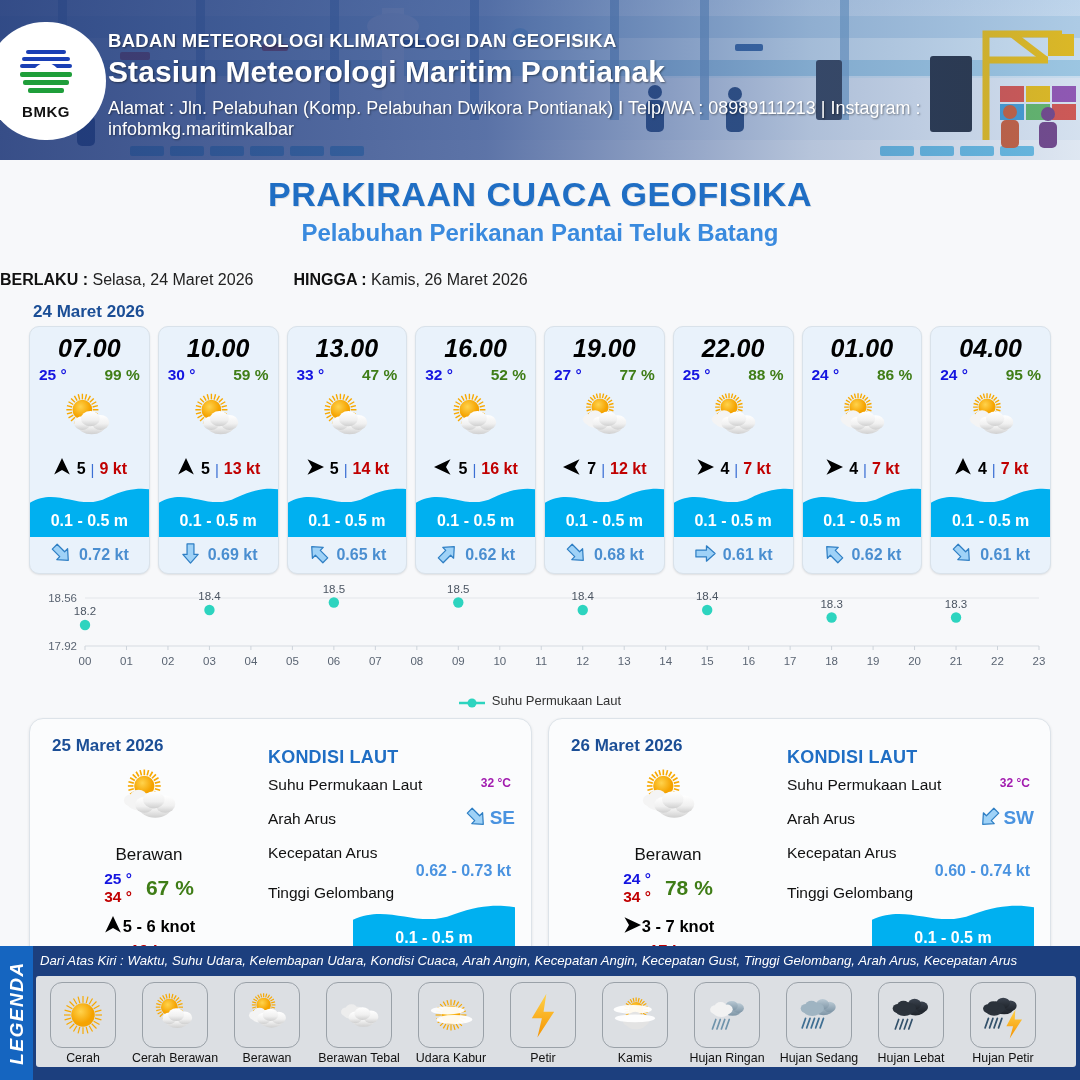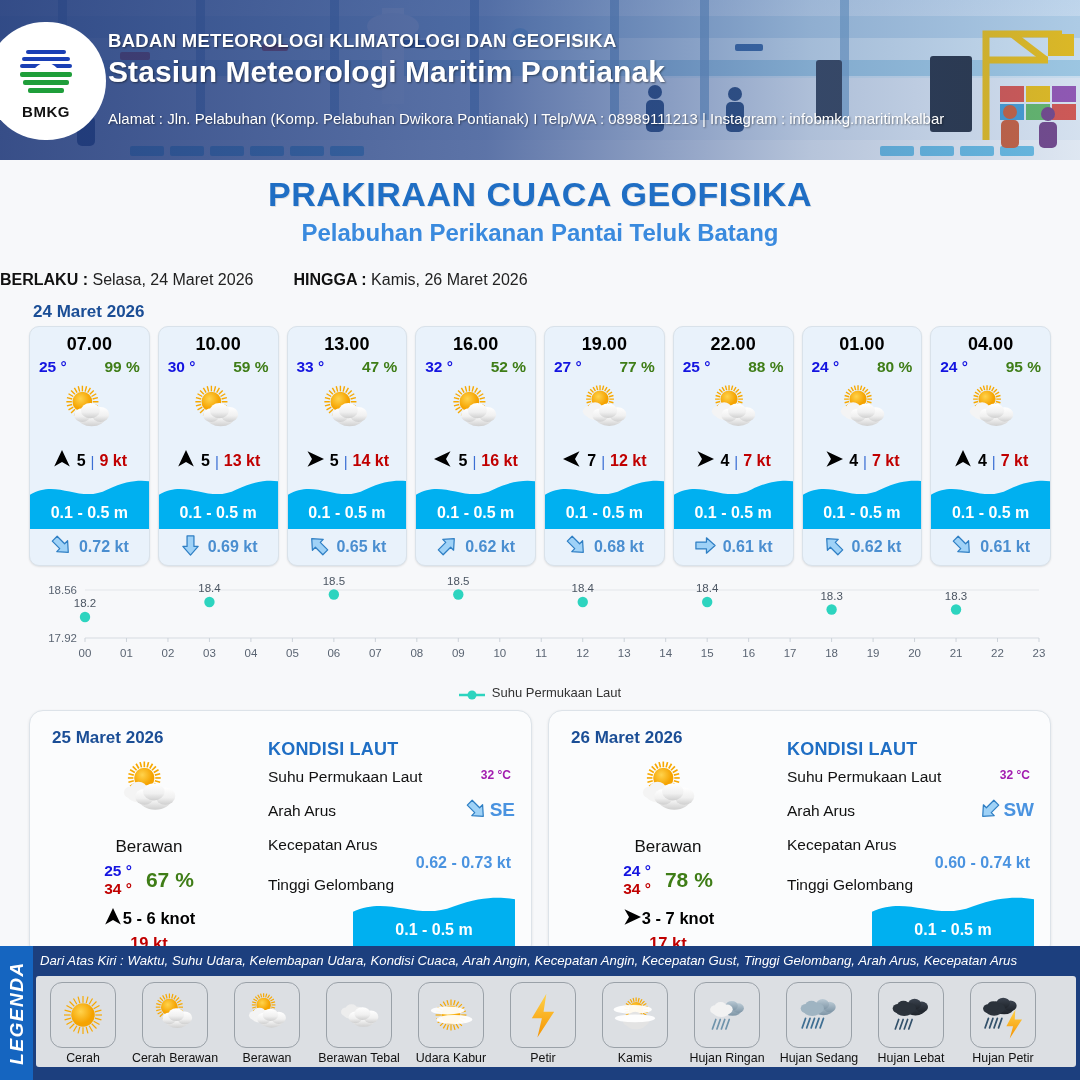--- a/index.html
+++ b/index.html
@@ -16,38 +16,38 @@
   .hdr-scene { position:absolute; inset:0; }
   .hdr-overlay { position:absolute; inset:0; background:linear-gradient(90deg, rgba(30,55,120,.88) 0%, rgba(35,65,135,.72) 45%, rgba(40,75,140,.30) 75%, rgba(40,80,150,.10) 100%); }
   .logo-pill { position:absolute; left:-14px; top:22px; width:120px; height:118px;
                background:#fff; border-radius:60px; z-index:5;
                display:flex; flex-direction:column; align-items:center; justify-content:center; }
   .logo-mark { width:60px; height:60px; position:relative; }
   .logo-txt { font-size:15px; font-weight:bold; color:#111; letter-spacing:.5px; margin-top:1px;}
   .hdr-text { position:absolute; left:108px; top:30px; z-index:6; color:#fff; text-shadow:1px 1px 2px rgba(0,0,0,.45); }
   .hdr-l1 { font-size:18.5px; font-weight:bold; letter-spacing:.3px; }
   .hdr-l2 { font-size:30px; font-weight:bold; margin-top:3px; letter-spacing:.1px;}
-  .hdr-l3 { font-size:15px; margin-top:21px; font-weight:400; }
+  .hdr-l3 { font-size:18px; margin-top:9px; font-weight:400; }
 
   
   .t-main { text-align:center; font-size:34px; font-weight:bold; color:#1f6ec4; letter-spacing:.5px;
             margin-top:15px; text-shadow:1px 1px 0 rgba(0,0,0,.10); }
   .t-sub  { text-align:center; font-size:24px; font-weight:bold; color:#3a8ade; margin-top:5px; }
   .t-row  { display:flex; justify-content:flex-start; gap:40px; margin-top:24px; font-size:16px; }
   .t-row b { color:#111; }
   .t-row span { color:#222; }
 
   
   .daylabel { color:#1b4e96; font-weight:bold; font-size:17px; margin:13px 0 4px 33px; }
 
   
   .cards { display:flex; gap:8px; padding:0 29px; }
   .card { width:125px; background:#e9f2fb; border:1px solid #d9e2ea; border-radius:10px;
           overflow:hidden; position:relative; box-shadow:0 1px 2px rgba(0,0,0,.10); }
-  .c-time { text-align:center; font-size:18px; font-weight:bold; color:#000; padding-top:7px; }
+  .c-time { text-align:center; font-size:25px; font-weight:bold; color:#000; padding-top:7px;font-style:italic; }
   .c-th { display:flex; justify-content:space-between; padding:3px 9px 0 9px; }
   .c-temp { font-size:15.5px; font-weight:bold; color:#1414e0; }
   .c-hum  { font-size:15.5px; font-weight:bold; color:#3f7d17; }
   .c-icon { height:66px; display:flex; align-items:center; justify-content:center; margin-top:2px;}
   .c-wind { display:flex; align-items:center; justify-content:center; gap:5px; height:30px; margin-top:2px;}
   .c-ws { font-size:16px; font-weight:bold; color:#000; }
   .c-bar { color:#3b6fd4; font-size:15px; }
   .c-gust { font-size:16px; font-weight:bold; color:#c00000; }
   .c-wave { position:relative; height:52px; margin-top:1px; }
   .c-wave svg { position:absolute; top:0; left:0; }
@@ -774,21 +774,21 @@
         <span><svg width="23" height="23" viewBox="0 0 24 24" style="transform:rotate(90deg)">
             <path d="M12 2 L20 11 H15.6 V22 H8.4 V11 H4 Z" fill="#9fd2f7" stroke="#2f7fc4" stroke-width="1.3" stroke-linejoin="round"></path>
           </svg></span>  
         <span class="c-curtxt">0.61 kt</span>
       </div>
     </div>
     <div class="card">
       <div class="c-time">01.00</div>
       <div class="c-th">  
         <span class="c-temp">24 °</span>  
-        <span class="c-hum">80 %</span>
+        <span class="c-hum">86 %</span>
       </div>
       <div class="c-icon">
         <svg width="66" height="66" viewBox="0 0 100 100">
           <defs>
             <radialGradient id="sungi6" cx="40%" cy="35%">
               <stop offset="0%" stop-color="#ffd34d"></stop>
               <stop offset="100%" stop-color="#f5a300"></stop>
             </radialGradient>
             <linearGradient id="cgi6" x1="0" y1="0" x2="0" y2="1">
               <stop offset="0%" stop-color="#ffffff"></stop>

